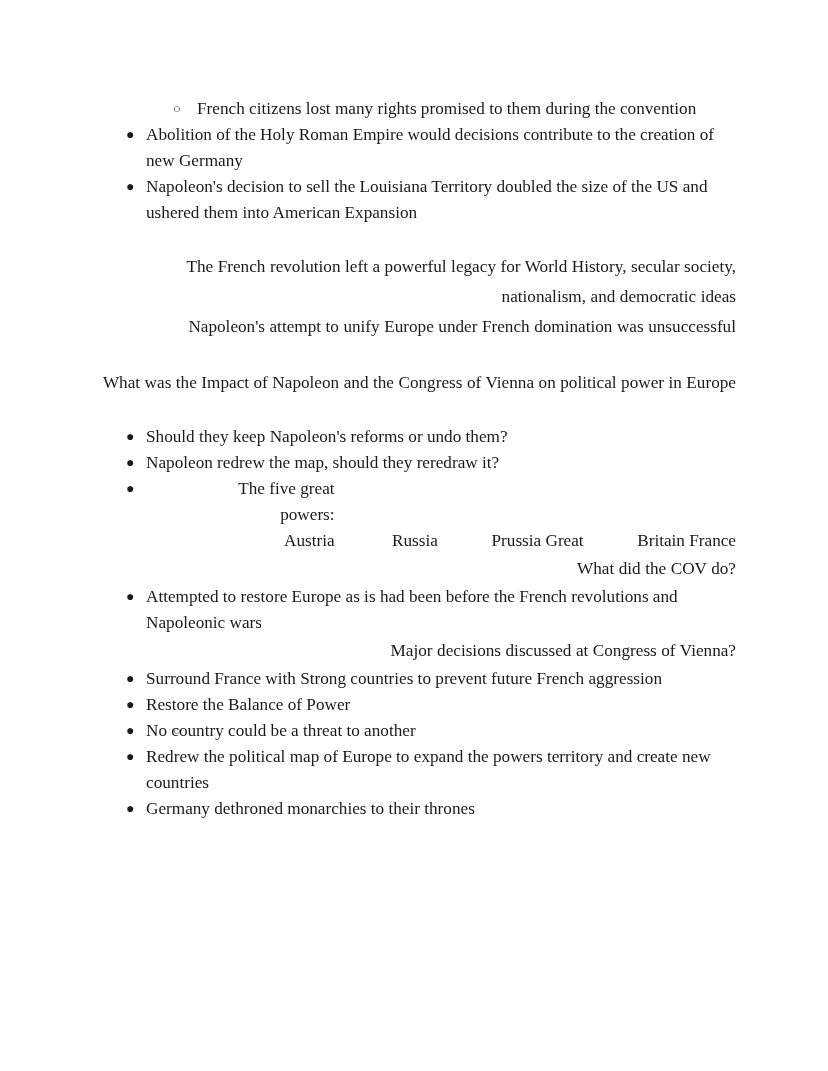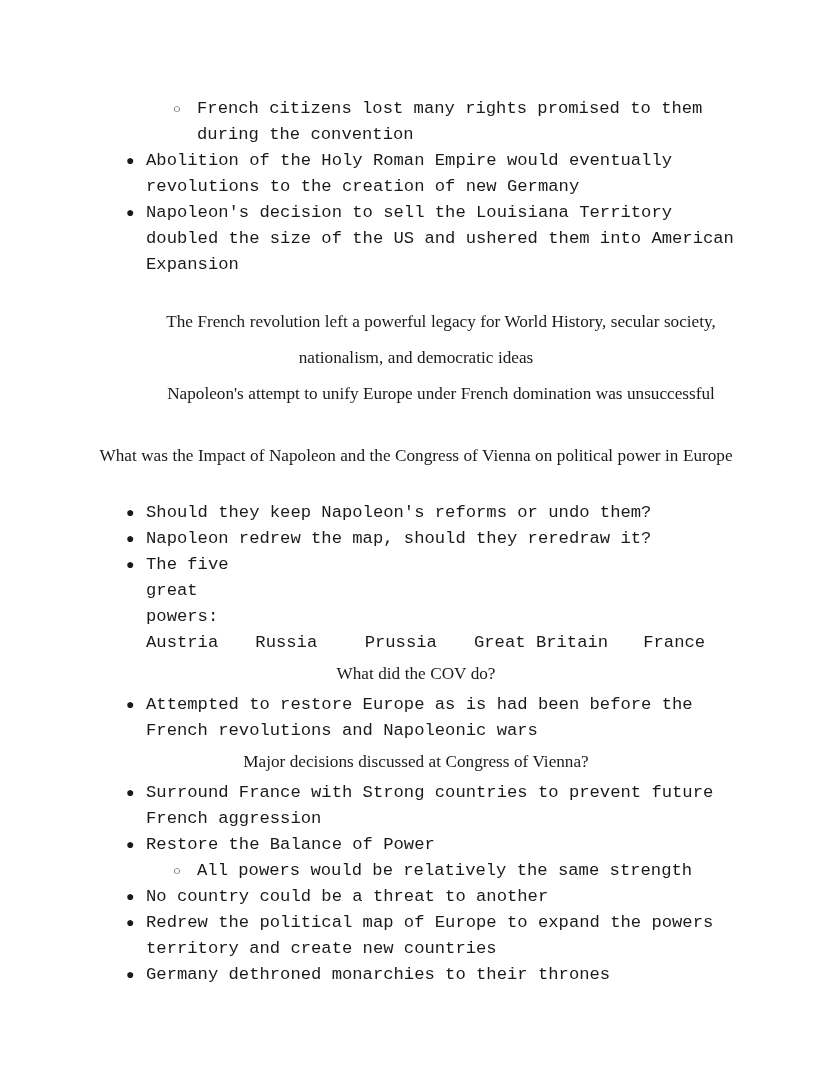--- a/index.html
+++ b/index.html
@@ -28,23 +28,23 @@
 
   .doc-body {
     position: relative;
     margin-left: 96px;
     width: 640px;
   }
 
   
   .para {
     font-size: 17.2px;
-    line-height: 36px;
-    margin: 0;
-    text-align: center;
+    line-height: 30px;
+    margin: 0;
+    text-align: right;
     word-spacing: 0.2px;
   }
 
   
   .para.flush {
     text-indent: 0;
     font-family: Liberation Serif, serif;
   }
 
   
@@ -101,26 +101,26 @@
     text-align: left;
   }
 
   .marker {
     color: #1a1a1a;
     user-select: none;
   }
 
   .item-text {
     display: block;
-    font-family: Liberation Mono, monospace;
   }
 
   
   .tab-row {
     display: block;
+    text-align: right;
   }
   .tab-row .seg {
     display: inline-block;
     vertical-align: baseline;
   }
   .tab-row .seg.stop {
     width: 99px;
   }
   .tab-row .seg.stop-short {
     width: 97px;
@@ -132,21 +132,21 @@
 <div class="page">
   <div class="doc-body">
 
     <ul class="bullet-list">
       <li class="bullet-item lvl2">
         <span class="marker">○</span>
         <span class="item-text">French citizens lost many rights promised to them during the convention</span>
       </li>
       <li class="bullet-item lvl1">
         <span class="marker">●</span>
-        <span class="item-text">Abolition of the Holy Roman Empire would eventually revolutions to the creation of new Germany</span>
+        <span class="item-text">Abolition of the Holy Roman Empire would decisions contribute to the creation of new Germany</span>
       </li>
       <li class="bullet-item lvl1">
         <span class="marker">●</span>
         <span class="item-text">Napoleon's decision to sell the Louisiana Territory doubled the size of the US and ushered them into American Expansion</span>
       </li>
     </ul>
 
     <div class="blank-line">&nbsp;</div>
 
     <p class="para indent">The French revolution left a powerful legacy for World History, secular society, nationalism, and democratic ideas</p>
@@ -196,21 +196,20 @@
       <li class="bullet-item lvl1">
         <span class="marker">●</span>
         <span class="item-text">Surround France with Strong countries to prevent future French aggression</span>
       </li>
       <li class="bullet-item lvl1">
         <span class="marker">●</span>
         <span class="item-text">Restore the Balance of Power</span>
       </li>
       <li class="bullet-item lvl2">
         <span class="marker">○</span>
-        <span class="item-text">All powers would be relatively the same strength</span>
       </li>
       <li class="bullet-item lvl1">
         <span class="marker">●</span>
         <span class="item-text">No country could be a threat to another</span>
       </li>
       <li class="bullet-item lvl1">
         <span class="marker">●</span>
         <span class="item-text">Redrew the political map of Europe to expand the powers territory and create new countries</span>
       </li>
       <li class="bullet-item lvl1">

